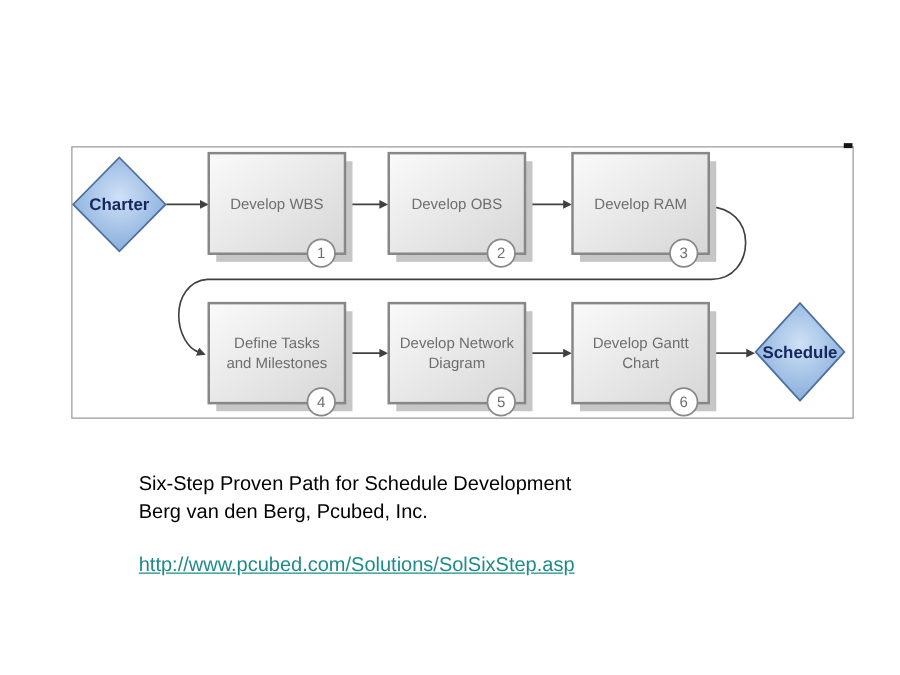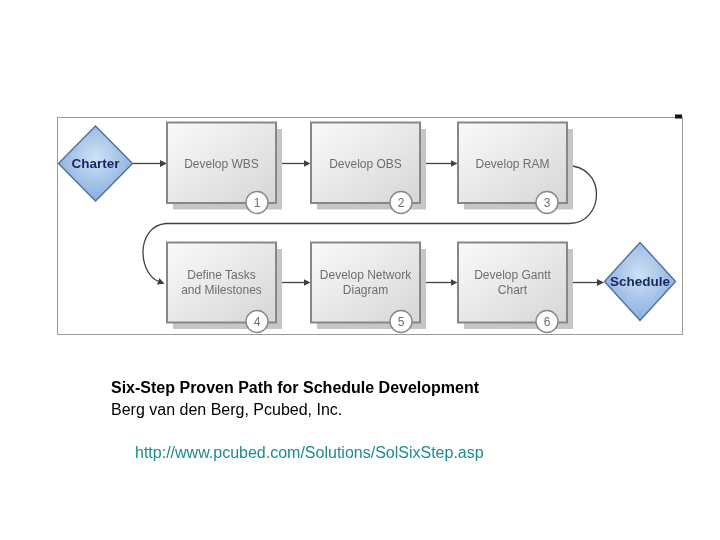--- a/index.html
+++ b/index.html
@@ -9,24 +9,24 @@
   }
   .diagram-wrap{position:absolute;left:0;top:0;margin-top:48px;}
   svg text{font-family:"Liberation Sans", sans-serif;}
   .box-label{fill:var(--box-text,#6e6e6e);font-size:12px;}
   .num-label{fill:var(--circle-text,#6e6e6e);font-size:12px;}
   .diamond-label{fill:var(--diamond-text,#17265f);font-size:13.5px;font-weight:bold;}
   .caption{
     position:absolute;left:111px;top:377px;width:440px;
     font-size:16px;line-height:21.5px;color:var(--title-text,#000);
   }
-  .cap-title{font-weight:bold;}
+  .cap-title{font-weight:normal;}
   .cap-link{
     display:inline-block;margin-top:21.5px;
-    color:var(--link-text,#1e8b8b);cursor:pointer;margin-left:24px;
+    color:var(--link-text,#1e8b8b);text-decoration:underline;cursor:pointer;
   }
 </style>
 </head>
 <body>
 
 <div class="diagram-wrap">
 <svg width="720" height="330" viewBox="0 0 720 330">
   <defs>
     <linearGradient id="boxGrad" x1="0" y1="0" x2="1" y2="1">
       <stop offset="0" stop-color="#fafafa"></stop>

